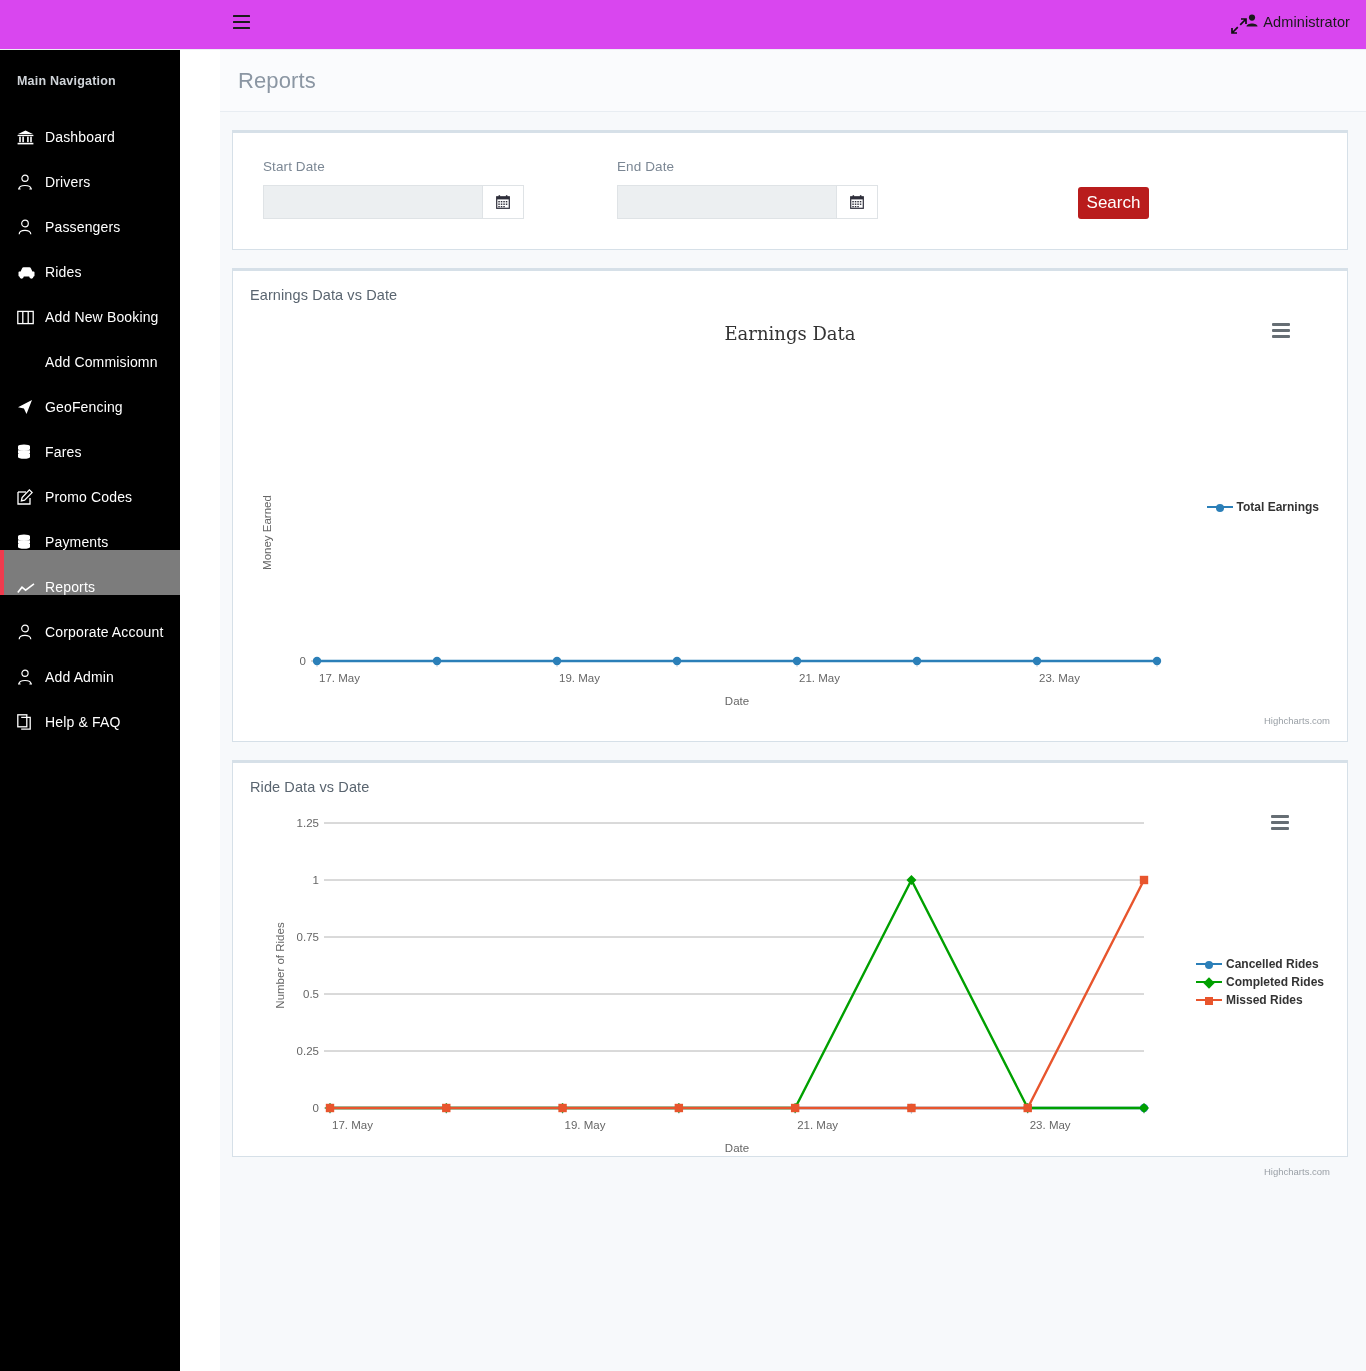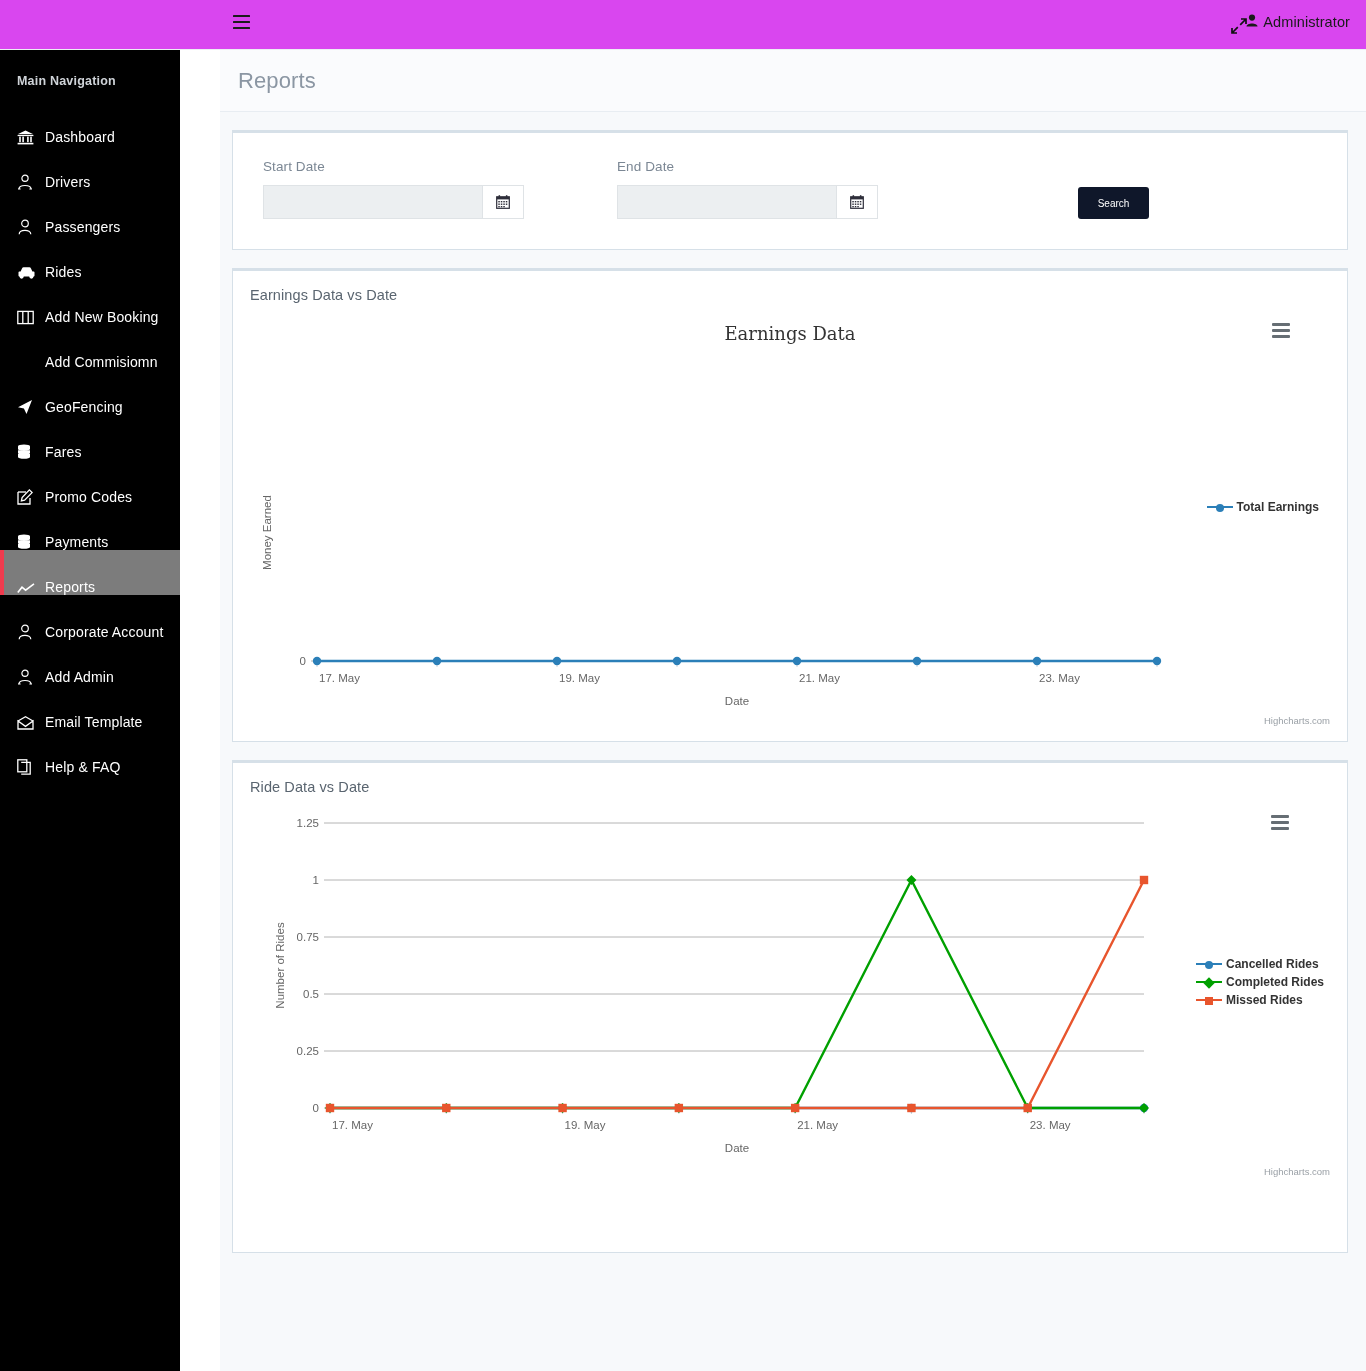--- a/index.html
+++ b/index.html
@@ -122,24 +122,24 @@
     font-size: 13px; color: #444; padding: 0 10px;
     outline: none;
   }
   .date-btn {
     width: 42px; height: 34px;
     background: #ffffff; border: 1px solid #dfe3e6;
     display: flex; align-items: center; justify-content: center;
     cursor: pointer; color: #333; font-size: 14px;
   }
   .search-btn {
-    background: #0f172a; color: #ffffff;
+    background: #b91c1c; color: #ffffff;
     border: none; border-radius: 3px;
     width: 71px; height: 32px;
-    font-size: 10px; cursor: pointer;
+    font-size: 17px; cursor: pointer;
     font-family: "Liberation Sans", sans-serif;
     margin-left: 107px;
   }
 
   .card-title {
     font-size: 14.5px; color: #5a6570;
     padding: 16px 0 0 17px; letter-spacing: .1px;
   }
 
   
@@ -344,29 +344,20 @@
       </div>
       <div class="nav-item">
         <span class="ico">
           <svg width="16" height="16" viewBox="0 0 16 16">
             <circle cx="8" cy="4.3" r="3.1" fill="none" stroke="#fff" stroke-width="1.2"></circle>
             <path d="M2 15 C2 10.3 14 10.3 14 15" fill="none" stroke="#fff" stroke-width="1.2"></path>
             <path d="M3.6 15 L1 15 M12.4 15 L15 15" stroke="#fff" stroke-width="1.2"></path>
           </svg>
         </span>
         <span class="lbl">Add Admin</span>
-      </div>
-      <div class="nav-item">
-        <span class="ico">
-          <svg width="17" height="14" viewBox="0 0 17 14">
-            <path d="M1 13 L1 5 L8.5 10.4 L16 5 L16 13 Z" fill="none" stroke="#fff" stroke-width="1.3"></path>
-            <path d="M1 5 L8.5 0.8 L16 5" fill="none" stroke="#fff" stroke-width="1.3"></path>
-          </svg>
-        </span>
-        <span class="lbl">Email Template</span>
       </div>
       <div class="nav-item">
         <span class="ico">
           <svg width="15" height="16" viewBox="0 0 15 16">
             <rect x="0.8" y="0.8" width="9" height="12" fill="none" stroke="#fff" stroke-width="1.3"></rect>
             <path d="M4.2 3.4 L13.2 3.4 L13.2 15.2 L4.2 15.2" fill="none" stroke="#fff" stroke-width="1.3"></path>
           </svg>
         </span>
         <span class="lbl">Help &amp; FAQ</span>
       </div>
@@ -487,21 +478,21 @@
               <i style="background:#2b7fb8"></i>
               <b class="round" style="background:#2b7fb8"></b>
             </span>
             <span>Total Earnings</span>
           </div>
         </div>
       <div class="credit">Highcharts.com</div>
     </div>
   </div>
 
-  <div class="card" style="height:493px;">
+  <div class="card" style="height:397px;">
     <div class="card-title">Ride Data vs Date</div>
     <div class="chart-wrap">
       <div class="chart-menu" style="right:58px;">
         <span></span>
           <span></span>
           <span></span>
       </div>
       <div class="plot-area">
         <svg class="plot" id="svg-rides" width="1140" height="390">
             <line x1="97" y1="313" x2="911" y2="313" stroke="#b4b4b4" stroke-width="1"></line>

